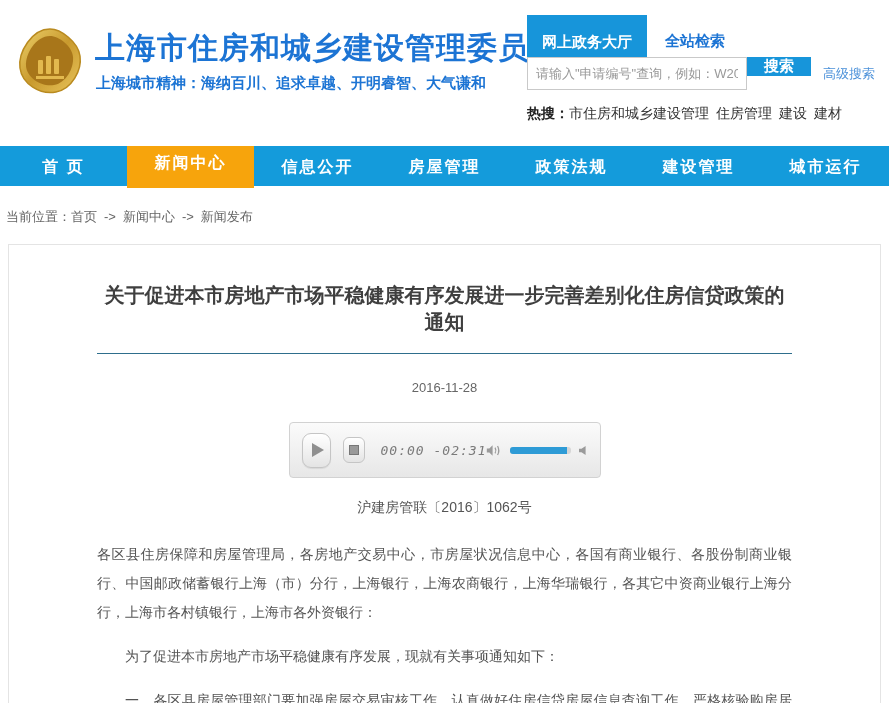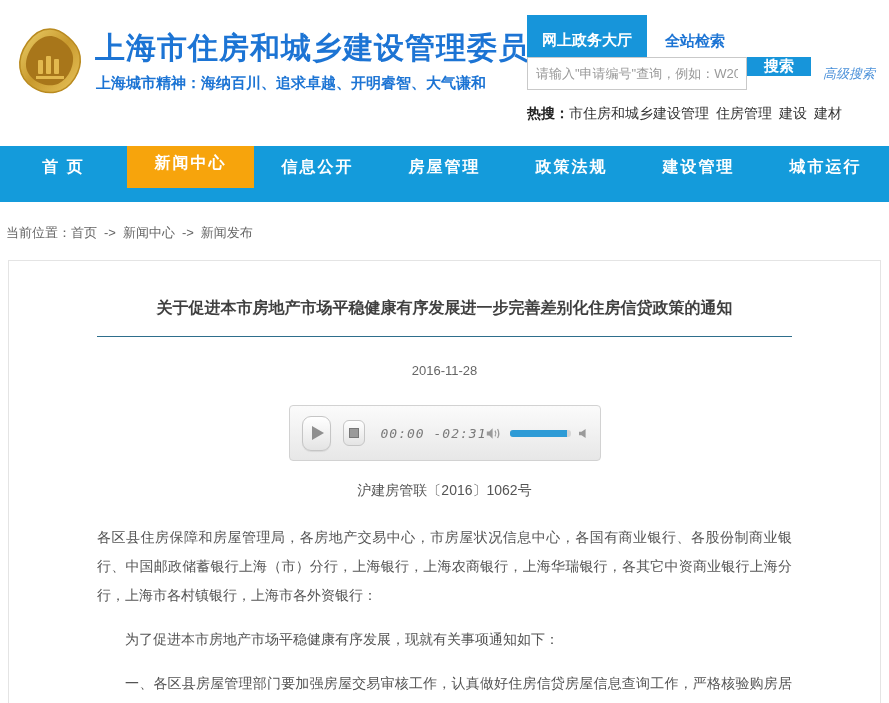--- a/index.html
+++ b/index.html
@@ -10,49 +10,49 @@
   .header { position:relative; height:146px; background:#fff; }
   .logo { position:absolute; left:16px; top:26px; width:68px; height:70px; }
   .org-name { position:absolute; left:95px; top:28px; font-size:30px; font-weight:700;
     color:#1c74d4; letter-spacing:1px; white-space:nowrap; }
   .slogan { position:absolute; left:96px; top:74px; font-size:15px; font-weight:700;
     color:#1c74d4; white-space:nowrap; }
 
   .search-area { position:absolute; left:527px; top:27px; width:356px; }
   .search-tabs { display:flex; align-items:center; height:29px; }
   .tab-active { background:#1795da; color:#fff; font-size:15px; font-weight:700;
-    padding:12px 15px; line-height:29px; cursor:pointer;font-family:Liberation Mono, monospace; }
+    padding:12px 15px; line-height:29px; cursor:pointer; }
   .tab-plain { color:#1c74d4; font-size:15px; font-weight:700; margin-left:18px; cursor:pointer; }
   .search-row { display:flex; margin-top:1px; height:33px; }
   .search-input { width:220px; height:33px; border:1px solid #c9c9c9; padding:0 8px;
     font-size:13px; color:#555; outline:none; }
   .search-input::placeholder { color:#999; }
   .search-btn { width:64px; height:19px; background:#1795da; color:#fff; border:none;
     font-size:15px; font-weight:700; cursor:pointer; }
   .advanced { margin-left:12px; align-self:center; color:#4a90d9; font-size:13px;
-    text-decoration:none; cursor:pointer; white-space:nowrap;font-style:italic; }
+    text-decoration:none; cursor:pointer; white-space:nowrap; }
   .hot-row { margin-top:15px; font-size:14px; color:#333; white-space:nowrap; }
   .hot-label { font-weight:700; color:#222; }
   .hot-link { color:#333; text-decoration:none; margin-right:7px; cursor:pointer; }
 
   
-  .nav { display:flex; height:56px; background:#149bdb; }
+  .nav { display:flex; height:40px; background:#149bdb; }
   .nav-item { flex:1; text-align:center; line-height:42px; font-size:16px; font-weight:700;
     color:#fff; cursor:pointer; white-space:nowrap; letter-spacing:2px; }
   .nav-item.active { background:#f7a40c; height:50px; line-height:50px; margin-top:-8px; }
 
   
   .breadcrumb { padding:22px 6px 18px; font-size:13px; color:#666; }
   .breadcrumb a { color:#666; text-decoration:none; cursor:pointer; }
   .crumb-sep { margin:0 7px; color:#666; }
 
   
   .content-box { margin:0 8px; border:1px solid #e4e4e4; background:#fff;
     min-height:456px; padding:37px 88px 20px; }
-  .article-title { text-align:center; font-size:16px; font-weight:700; color:#3f3f3f; }
+  .article-title { text-align:center; font-size:20px; font-weight:700; color:#3f3f3f; }
   .title-divider { border-bottom:1px solid #2e6e8c; margin-top:17px; }
   .article-date { text-align:center; margin-top:26px; font-size:13px; color:#666; }
 
   
   .player { width:312px; height:56px; margin:27px auto 0; border:1px solid #d2d2d2;
     border-radius:4px; background:linear-gradient(#fbfbfb,#e7e7e7);
     display:flex; align-items:center; padding:16px 12px; }
   .play-btn { width:35px; height:35px; border:1px solid #c5c5c5; border-radius:9px;
     background:linear-gradient(#ffffff,#e4e4e4); display:flex; align-items:center;
     justify-content:center; cursor:pointer; box-shadow:0 1px 1px rgba(0,0,0,.08); }

